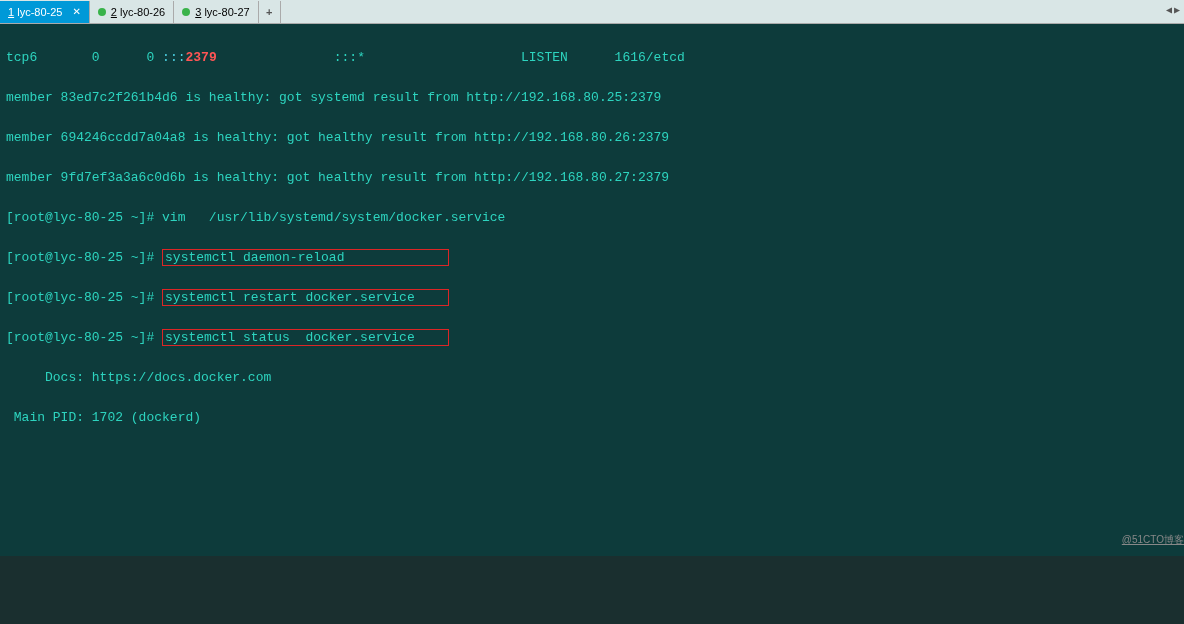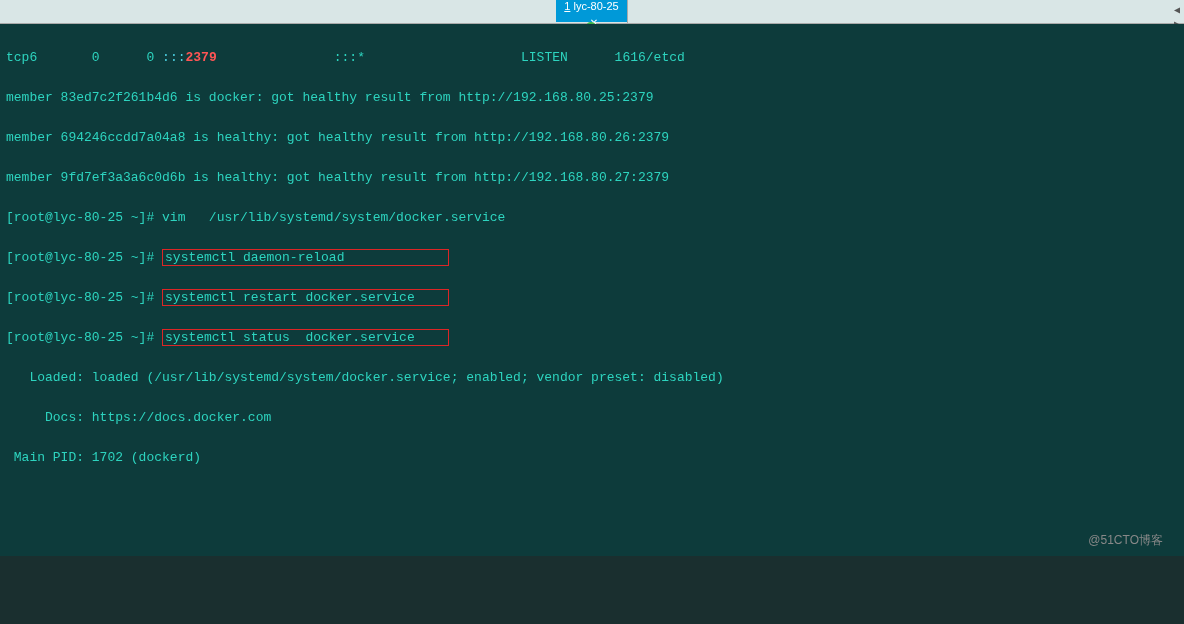--- a/index.html
+++ b/index.html
@@ -1,31 +1,31 @@
 <!DOCTYPE html>
 <html><head>
 <meta charset="utf-8">
 <style>
-* { margin:0; padding:0; box-sizing:border-box;flex-direction:column; }
+* { margin:0; padding:0; box-sizing:border-box; }
 body { font-family:"Consolas","Courier New",monospace; font-size:13px; background:#1a2f2f; width:1184px; height:624px; overflow:hidden; }
 .tabbar { background:#d9e6e6; height:24px; display:flex; align-items:center; border-bottom:1px solid #aaa; }
 .tab { height:22px; display:flex; align-items:center; padding:0 8px; border-right:1px solid #aaa; font-family:Tahoma,Arial,sans-serif; font-size:11px; gap:5px; }
 .tab.active { background:#0099d8; color:#fff; }
 .tab .dot { width:8px; height:8px; border-radius:50%; background:#39b34a; display:inline-block; }
 .tab .num { text-decoration:underline; }
 .tab .x { margin-left:5px; font-size:10px; }
 .tab.new { width:22px; justify-content:center; font-weight:bold; color:#555; }
 .scroll { position:absolute; right:4px; top:4px; display:flex; gap:2px; font-size:10px; color:#555; }
 .scroll span { cursor:default; }
 .term { background:#0d3b3b; color:#2dd4bf; padding:4px 6px; line-height:20px; height:532px; white-space:pre; overflow:hidden; position:relative; }
 .fg-red { color:#ff5555; font-weight:bold; }
 .fg-cyan { color:#4dd0e1; }
 .fg-dim { color:#888; }
 .box-red { border:1px solid #dc2626; padding:0 2px;font-family:Liberation Mono, monospace; }
-.wm { position:absolute; right:21px; bottom:6px; color:#888; font-family:Arial,sans-serif; font-size:12px; }
+.wm { position:absolute; right:0; bottom:6px; color:#888; font-family:Arial,sans-serif; font-size:10px;text-decoration:underline; }
 </style>
 </head>
 <body>
 
 <div class="tabbar">
   <div id="tabs-slot" style="display: flex;">
       <div class="tab active">
         <span><span class="num">1</span> lyc-80-25</span>
         <span class="x">✕</span>
       </div>
@@ -40,28 +40,27 @@
     </div>
   <div class="tab new">+</div>
   <div class="scroll">
       <span>◀</span>
       <span>▶</span>
     </div>
 </div>
 
 <div class="term">
 <div><span>tcp6</span>       <span>0</span>      <span>0</span> <span class="fg-cyan">:::</span><span class="fg-red">2379</span>               <span>:::*</span>                    <span>LISTEN</span>      <span>1616/etcd</span></div>
-<div>member 83ed7c2f261b4d6 is docker: got healthy result from http://192.168.80.25:2379</div>
+<div>member 83ed7c2f261b4d6 is healthy: got systemd result from http://192.168.80.25:2379</div>
 <div>member 694246ccdd7a04a8 is healthy: got healthy result from http://192.168.80.26:2379</div>
 <div>member 9fd7ef3a3a6c0d6b is healthy: got healthy result from http://192.168.80.27:2379</div>
 <div><span>[root@lyc-80-25 ~]#</span><span> vim   /usr/lib/systemd/system/docker.service</span></div>
 <div><span>[root@lyc-80-25 ~]#</span> <span class="box-red">systemctl daemon-reload             </span></div>
 <div><span>[root@lyc-80-25 ~]#</span> <span class="box-red">systemctl restart docker.service    </span></div>
 <div><span>[root@lyc-80-25 ~]#</span> <span class="box-red">systemctl status  docker.service    </span></div>
-<div>   Loaded: loaded (/usr/lib/systemd/system/docker.service; enabled; vendor preset: disabled)</div>
 <div>     Docs: https://docs.docker.com</div>
 <div> Main PID: 1702 (dockerd)</div>
 
 
 
 
 
 
 
 

